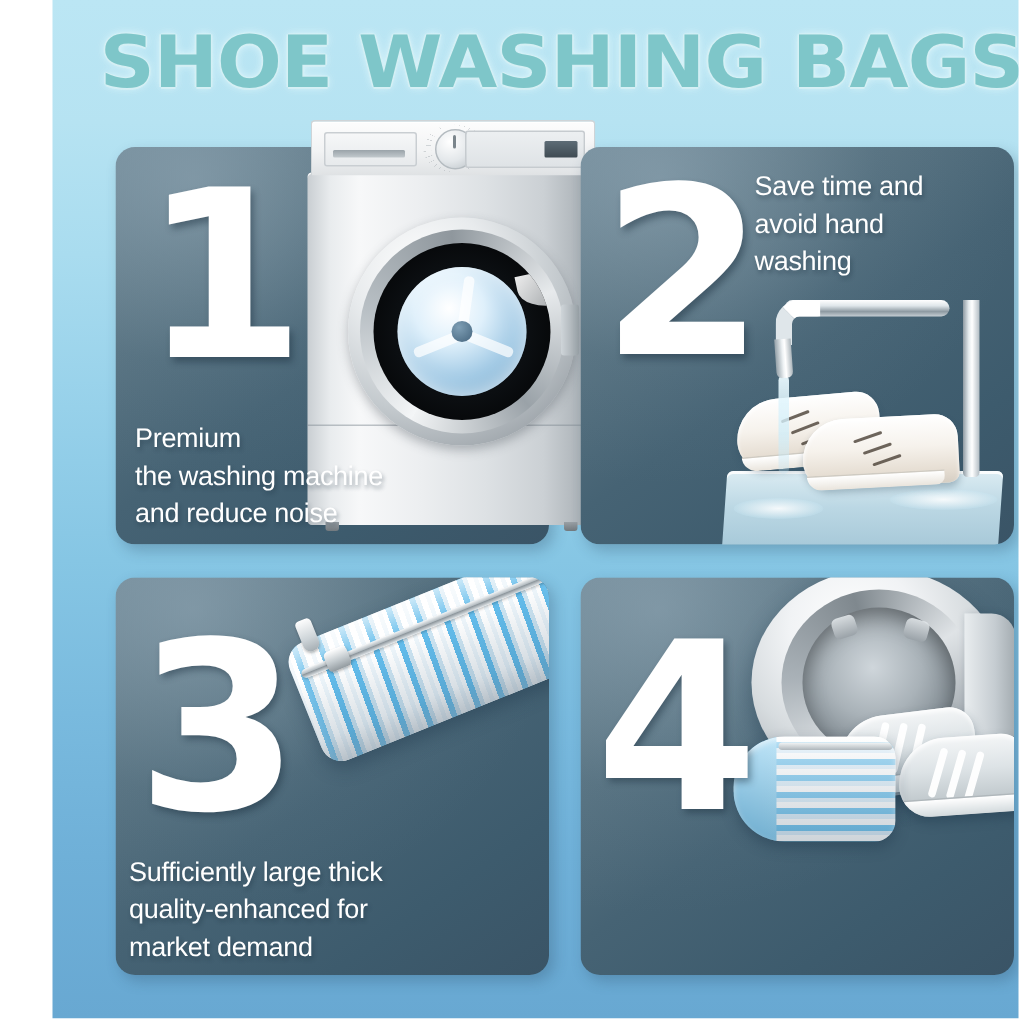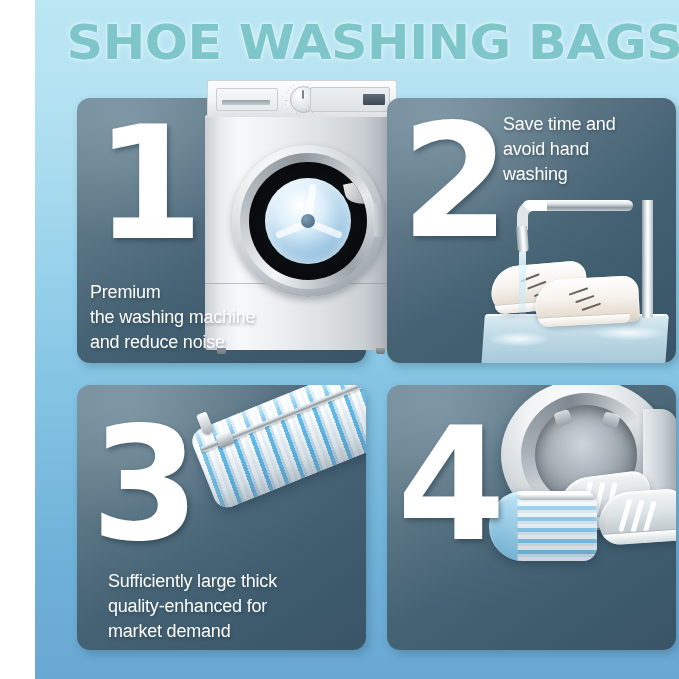--- a/index.html
+++ b/index.html
@@ -106,21 +106,21 @@
     color: #ffffff;
     font-family: "Liberation Sans", sans-serif;
     font-size: 18px;
     line-height: 25px;
     letter-spacing: -0.2px;
     text-shadow: 1px 2px 3px rgba(25,45,60,0.40);
     white-space: pre-line;
   }
   #cap-1 { left: 13px; bottom: 8px;  width: 280px; }
   #cap-2 { left: 116px; top: 14px;   width: 172px; }
-  #cap-3 { left: 31px; bottom: 6px;  width: 282px; }
+  #cap-3 { left: 9px; bottom: 6px;  width: 282px; }
   #cap-4 { left: 13px; bottom: 6px;  width: 285px; }
 
   
   .wm {
     position: absolute;
     left: 128px;
     top: -18px;
     width: 192px;
     height: 270px;
   }

